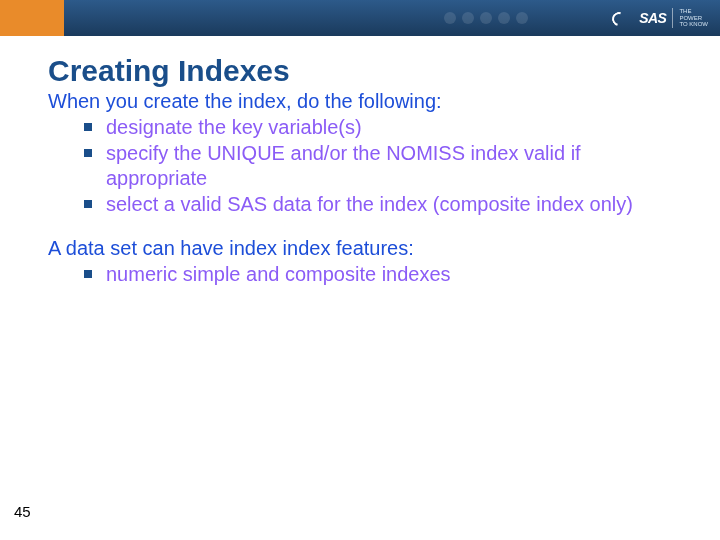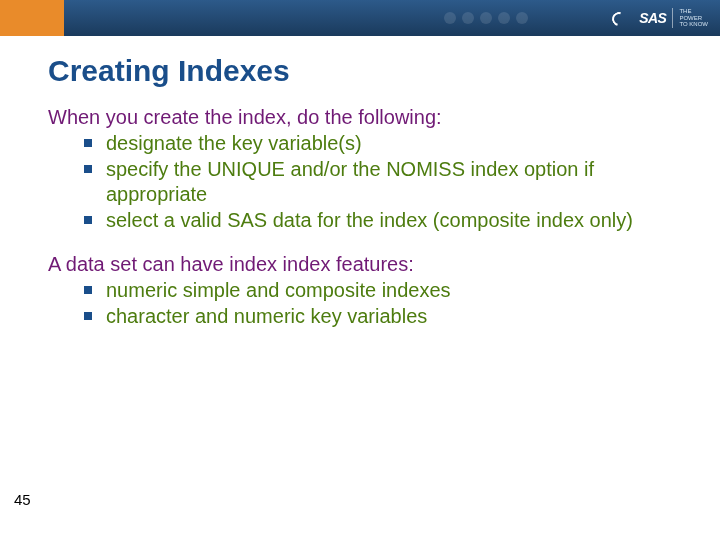--- a/index.html
+++ b/index.html
@@ -89,53 +89,53 @@
       color: #cfe0ef;
       text-transform: uppercase;
     }
     .content {
       padding: 18px 48px 0 48px;
     }
     .title {
       color: #1a4e8a;
       font-size: 30px;
       font-weight: bold;
-      margin-bottom: 18px;
+      margin-bottom: 2px;
     }
     .lead {
-      color: #701a75;
+      color: #1d4ed8;
       font-size: 20px;
       margin-bottom: 2px;
     }
     .bullets {
       list-style: none;
       padding-left: 36px;
       margin-bottom: 20px;
     }
     .bullets li {
       position: relative;
-      color: #4d7c0f;
+      color: #8b5cf6;
       font-size: 20px;
       line-height: 1.25;
       padding-left: 22px;
       margin: 1px 0;
     }
     .bullets li::before {
       content: "";
       position: absolute;
       left: 0;
       top: 8px;
       width: 8px;
       height: 8px;
       background: #1a4e8a;
     }
     .page-number {
       position: absolute;
       left: 14px;
-      bottom: 32px;
+      bottom: 20px;
       font-size: 15px;
       color: #000;
     }
   </style>
 </head>
 <body>
 
 <div class="top-bar">
   <div class="orange-block"></div>
   <div class="blue-bar">
@@ -160,24 +160,23 @@
     </div>
   </div>
 </div>
 
 <div class="content">
   <h1 class="title">Creating Indexes</h1>
 
   <p class="lead">When you create the index, do the following:</p>
   <ul class="bullets">
     <li>designate the key variable(s)</li>
-    <li>specify the UNIQUE and/or the NOMISS index option if appropriate</li>
+    <li>specify the UNIQUE and/or the NOMISS index valid if appropriate</li>
     <li>select a valid SAS data for the index (composite index only)</li>
   </ul>
 
   <p class="lead">A data set can have index index features:</p>
   <ul class="bullets">
     <li>numeric simple and composite indexes</li>
-    <li>character and numeric key variables</li>
   </ul>
 </div>
 
 <div class="page-number">45</div>
 
 </body></html>

